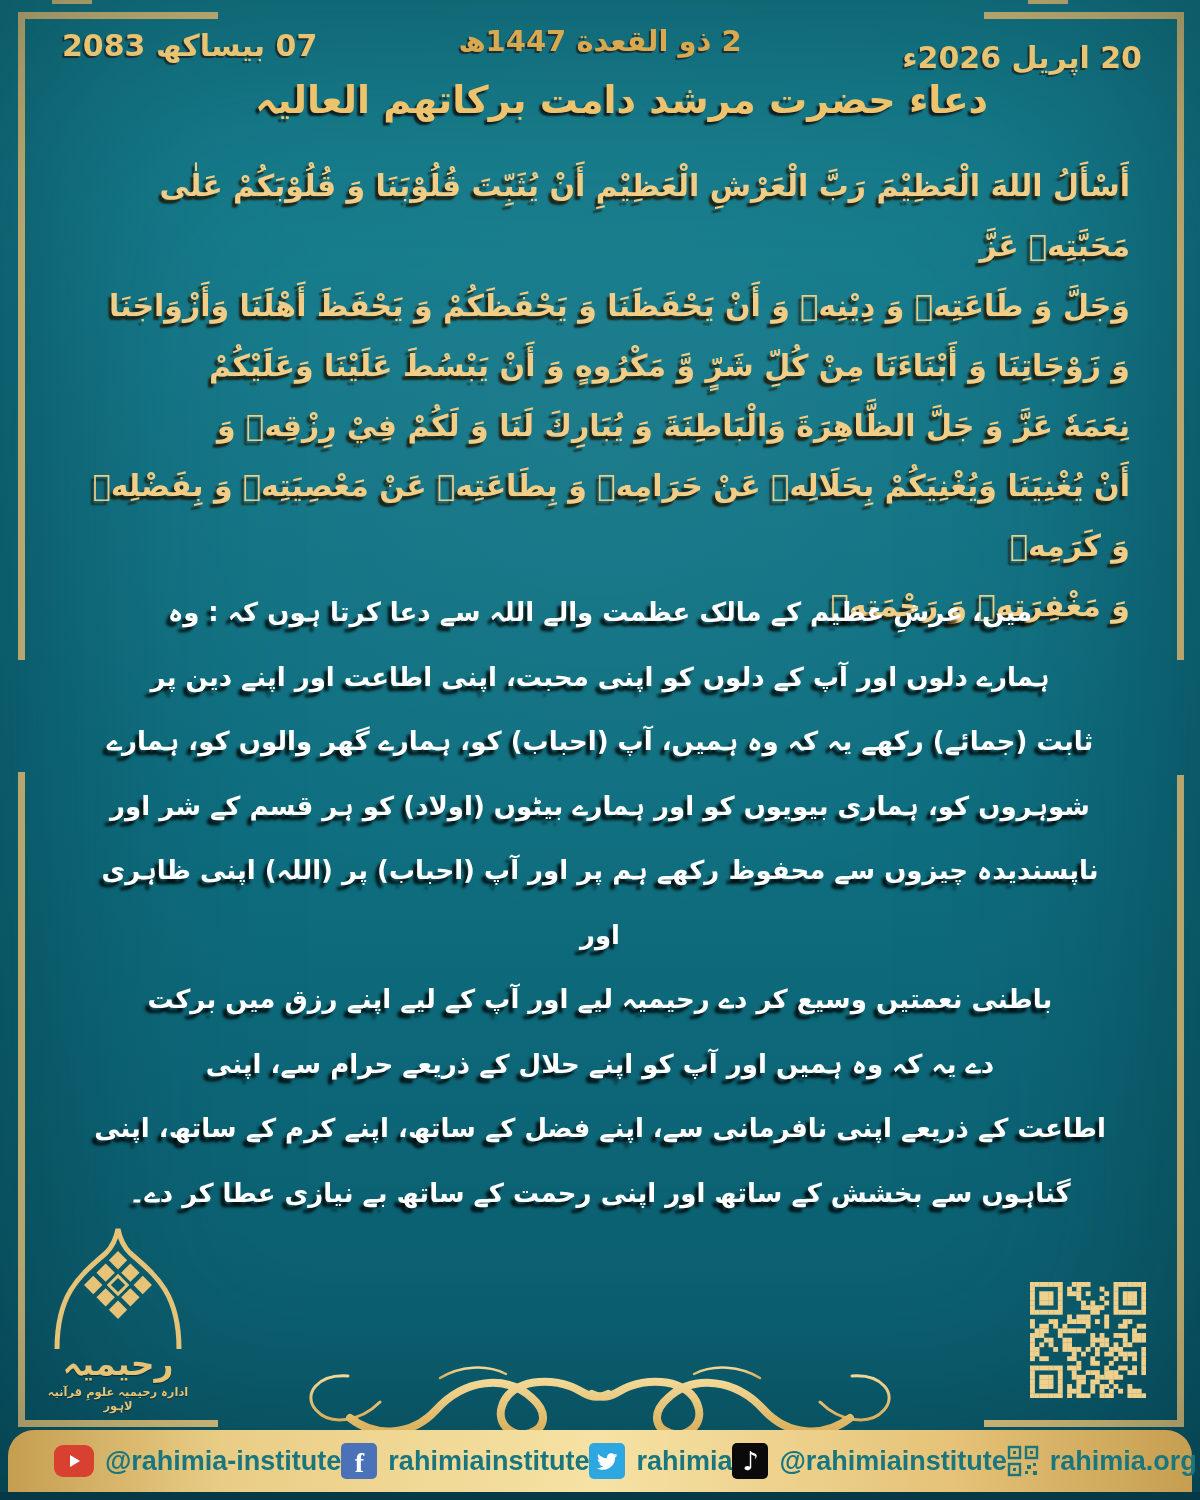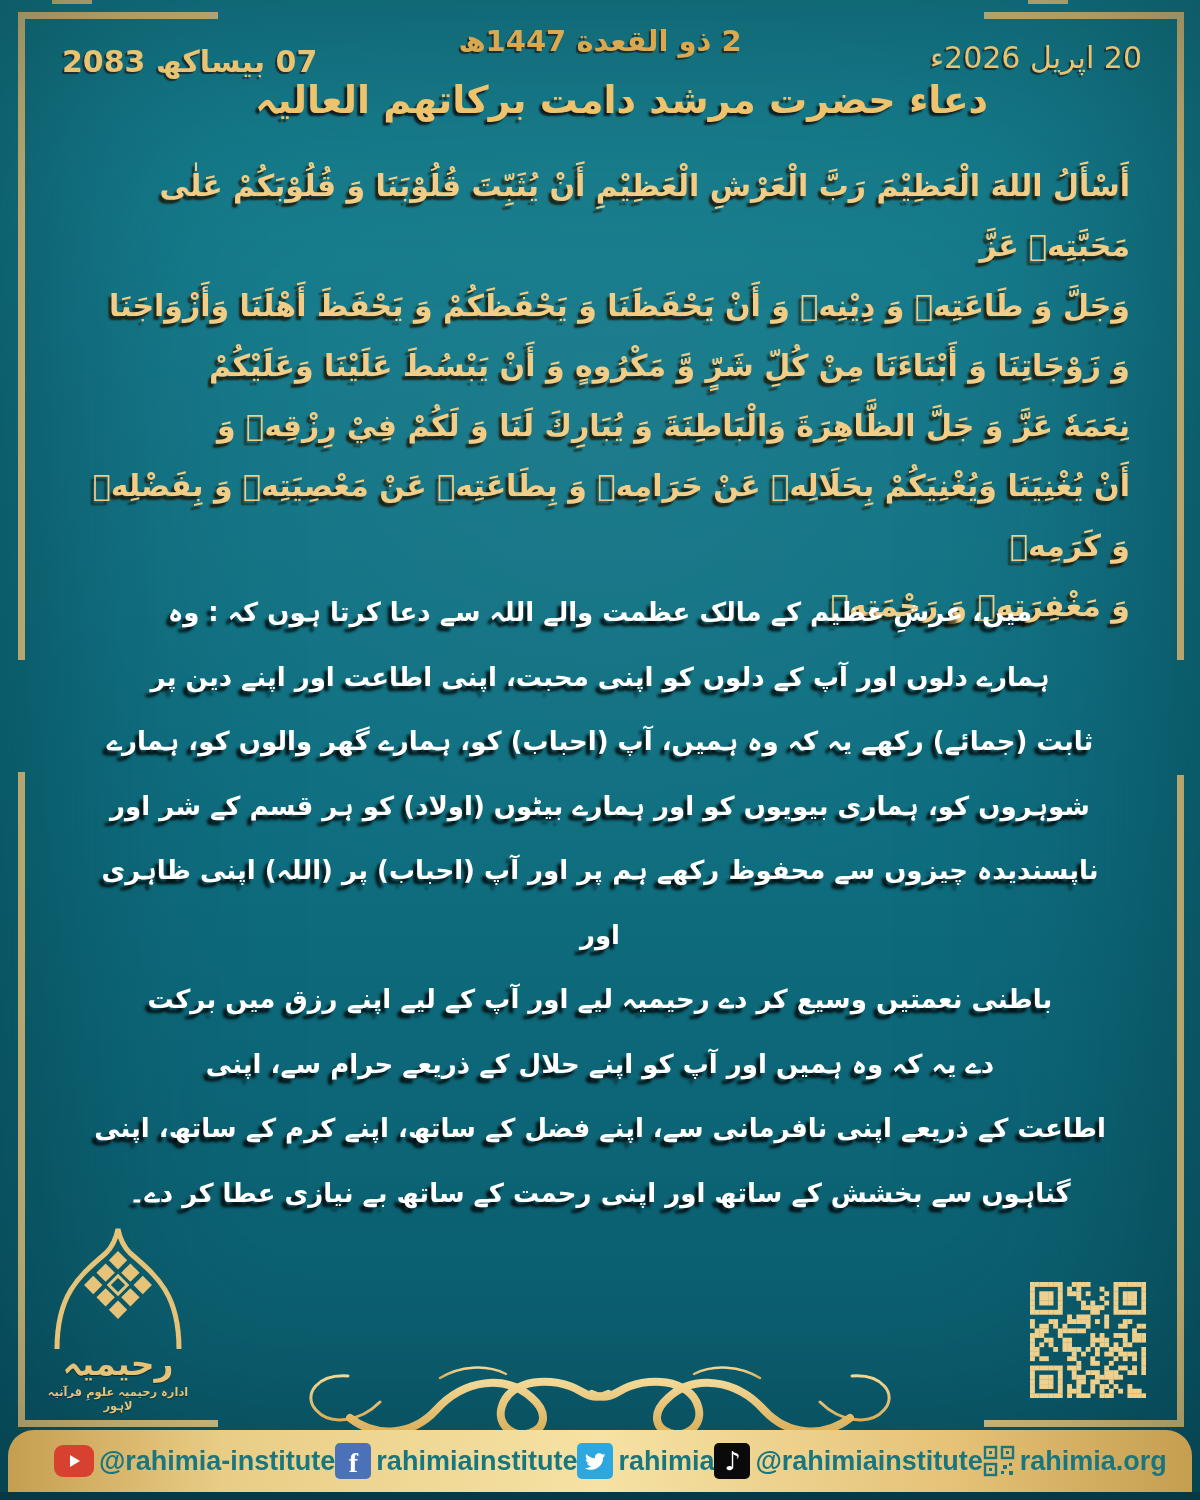--- a/index.html
+++ b/index.html
@@ -14,23 +14,23 @@
     background:
       radial-gradient(ellipse 900px 700px at 50% 30%, rgba(255,255,255,0.05), transparent 70%),
       linear-gradient(180deg,#168291 0%,#117586 28%,#0e6e7f 55%,#0c6374 80%,#0b5c6d 100%);
   }
   .vignette{position:absolute;inset:0;box-shadow:inset 0 0 260px rgba(0,25,35,0.5);pointer-events:none;}
   
   .gf{position:absolute;background:#e9cd82;}
   
   .hijri-date{position:absolute;top:24px;left:0;right:0;text-align:center;direction:rtl;
     font-size:29px;font-weight:bold;color:#d8a94f;text-shadow:-2px 2px 1px rgba(25,40,45,0.9);}
-  .greg-date{position:absolute;top:40px;right:58px;direction:rtl;font-size:30px;font-weight:normal;
+  .greg-date{position:absolute;top:40px;right:58px;direction:rtl;font-size:30px;font-weight:bold;
     color:#e7c372;text-shadow:-2px 2px 1px rgba(25,40,45,0.9);}
-  .bik-date{position:absolute;top:44px;left:62px;direction:rtl;font-size:30px;font-weight:bold;
+  .bik-date{position:absolute;top:28px;left:62px;direction:rtl;font-size:30px;font-weight:bold;
     color:#e7c372;text-shadow:-2px 2px 1px rgba(25,40,45,0.9);}
   .main-title{position:absolute;top:78px;left:0;right:0;text-align:center;direction:rtl;
     font-size:38px;font-weight:bold;color:#eec36d;text-shadow:-3px 3px 2px rgba(15,25,30,0.95);padding-left:43px;}
   
   .arabic-block{position:absolute;top:156px;left:70px;right:70px;text-align:right;direction:rtl;}
   .arabic-line{font-size:30px;font-weight:bold;line-height:60px;color:#f1cd87;
     text-shadow:-3px 4px 2px rgba(30,22,5,0.85);}
   
   .urdu-block{position:absolute;top:580px;left:85px;right:85px;text-align:center;direction:rtl;}
   .urdu-line{font-size:26px;font-weight:bold;line-height:64.5px;color:#ffffff;
@@ -44,21 +44,21 @@
   
   .qr{position:absolute;left:1030px;top:1282px;width:116px;height:116px;}
   
   .flourish{position:absolute;left:290px;top:1348px;width:620px;height:96px;}
   
   .footer-bar{position:absolute;left:8px;right:8px;bottom:0;height:62px;
     border-radius:26px 26px 0 0;
     background:linear-gradient(90deg,#c59e50 0%,#e9cd85 18%,#f6e2a4 50%,#e5c277 80%,#c59e50 100%);
     display:flex;align-items:center;justify-content:space-between;
     padding:0 46px;box-sizing:border-box;}
-  .soc{display:flex;align-items:center;gap:5px;}
+  .soc{display:flex;align-items:center;gap:11px;}
   .soc-label{font-family:"Liberation Sans","DejaVu Sans",sans-serif;
     font-size:27px;font-weight:bold;color:#19767f;white-space:nowrap;}
   .icon-box{width:36px;height:36px;border-radius:5px;display:flex;align-items:center;justify-content:center;flex:0 0 auto;}
   .yt{background:#d8402f;border-radius:9px;width:40px;height:32px;}
   .fb{background:#4b72b8;}
   .tw{background:#2ca7e0;}
   .tk{background:#0a0a0a;}
   .fb-f{color:#fff;font-size:28px;font-weight:bold;font-family:"Liberation Serif","DejaVu Serif",serif;line-height:1;margin-top:4px;}
   .tk-note{color:#fff;font-size:26px;font-weight:bold;line-height:1;}
 </style>

